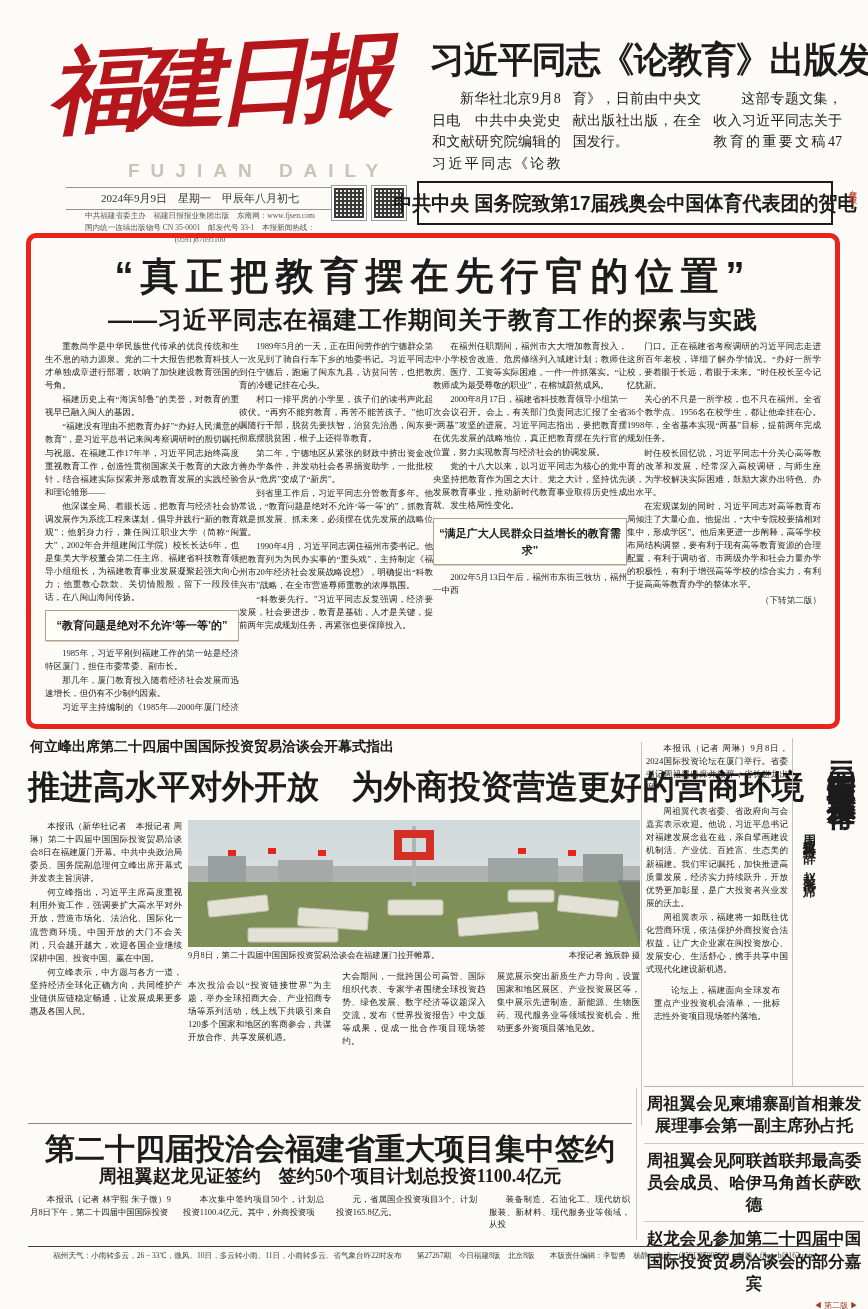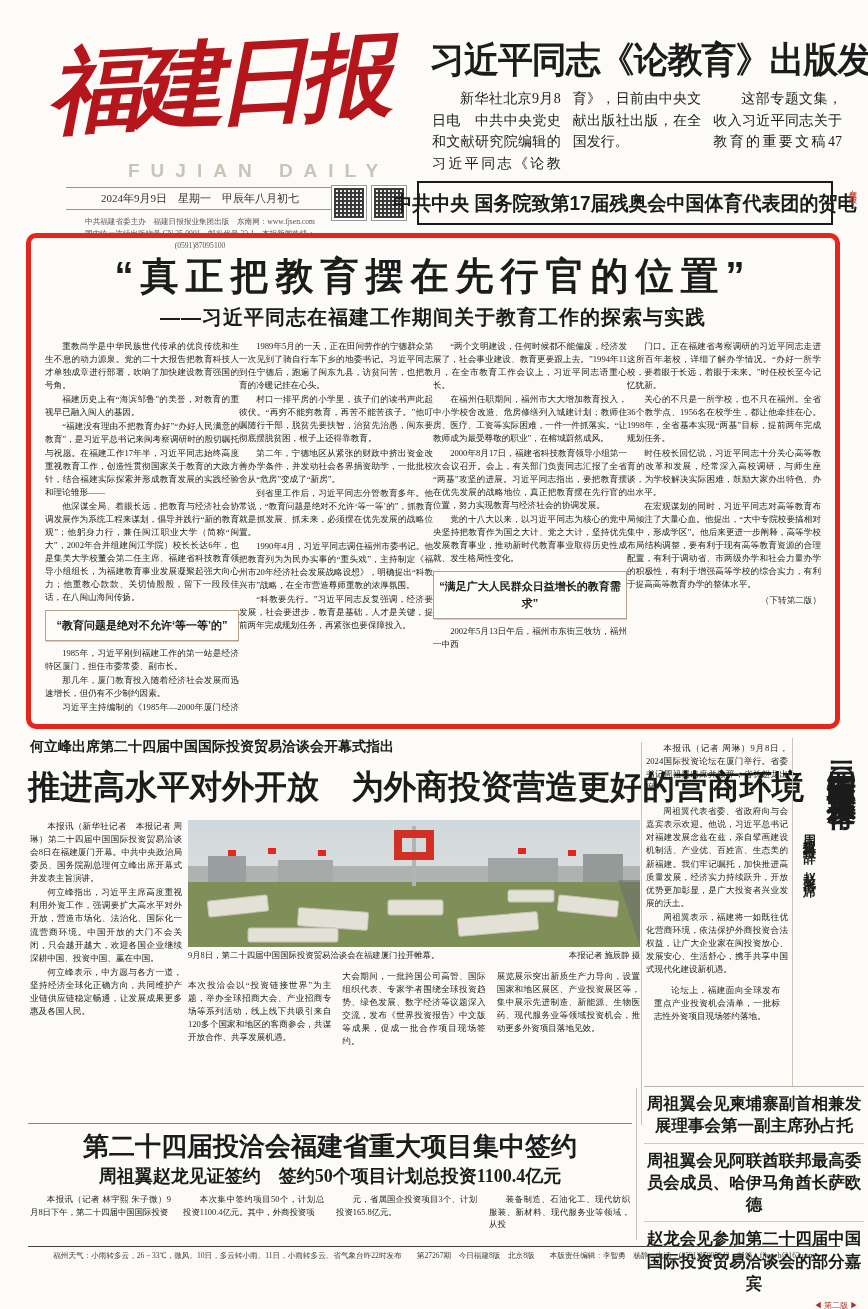--- a/index.html
+++ b/index.html
@@ -6,41 +6,41 @@
   #page{position:relative;width:868px;height:1309px;background:#fcfbf7;margin:0 auto;
         font-family:"Liberation Serif",serif;color:#1c1c1c;overflow:hidden;}
   .abs{position:absolute;}
   .sans{font-family:"Liberation Sans",sans-serif;}
   
   .mast-title{left:48px;top:38px;font-size:92px;font-weight:bold;font-style:italic;
       color:#b5161b;letter-spacing:-8px;line-height:1;transform:rotate(-3deg);white-space:nowrap;}
   .mast-en{left:128px;top:160px;font-size:19px;letter-spacing:11px;color:#c9c3b8;font-weight:bold;}
   .mast-date{left:66px;top:187px;width:268px;text-align:center;font-size:11px;
       border-top:1px solid #9a958c;border-bottom:1px solid #9a958c;padding:3px 0;color:#333;}
-  .mast-info{left:66px;top:210px;width:268px;font-size:7.6px;color:#555;line-height:1.6;text-align:center;margin-top:6px;}
+  .mast-info{left:66px;top:210px;width:268px;font-size:7.6px;color:#555;line-height:1.6;text-align:center;}
   .qr{width:30px;height:30px;background:
       repeating-linear-gradient(0deg,#3a3a3a 0 2px,rgba(255,255,255,0) 2px 4px),
       repeating-linear-gradient(90deg,#3a3a3a 0 2px,#efede8 2px 4px);
       border:2px solid #fff;outline:1px solid #999;}
   
   .ts-head{left:430px;top:36px;font-size:36px;font-weight:900;letter-spacing:-1px;
       transform:scaleX(.97);transform-origin:left;white-space:nowrap;}
   .ts-cols{left:432px;top:88px;width:410px;height:92px;column-count:3;column-gap:12px;
       font-size:14px;line-height:1.55;text-align:justify;overflow:hidden;}
   .ts-cols p,.body-col p{margin:0 0 1px;text-indent:2em;}
   
   .tg-box{left:417px;top:181px;width:412px;height:40px;border:2px solid #1b1b1b;
       display:flex;align-items:center;justify-content:center;}
   .tg-text{font-size:20px;font-weight:900;white-space:nowrap;transform:scaleX(.95);}
   .tg-note{left:846px;top:184px;writing-mode:vertical-rl;font-size:8px;color:#c0392b;letter-spacing:2px;}
   
   .red-box{left:26px;top:233px;width:804px;height:486px;border:5px solid #e8251c;border-radius:10px;}
   .ma-title{left:0;right:0;top:13px;text-align:center;font-size:38px;font-weight:900;
       letter-spacing:7px;white-space:nowrap;}
-  .ma-sub{left:0;right:0;top:66px;text-align:center;font-size:20px;font-weight:800;letter-spacing:1px;}
+  .ma-sub{left:0;right:0;top:66px;text-align:center;font-size:24px;font-weight:800;letter-spacing:1px;}
   .ma-body{left:14px;right:14px;top:102px;bottom:10px;display:flex;}
   .body-col{flex:1;font-size:8.6px;line-height:1.52;text-align:justify;overflow:hidden;}
   .quote-box{border:1px solid #b9a08c;box-shadow:1px 1px 0 #d9cfc2;background:#fffdf8;
       margin:6px 0;padding:6px 3px;text-align:center;font-family:"Liberation Sans",sans-serif;
       font-weight:800;font-size:11px;}
   .continued{text-align:right;font-family:Liberation Sans, sans-serif;font-size:8.6px;margin-top:3px;}
   
   .mid-kicker{left:30px;top:738px;font-size:14px;font-weight:800;white-space:nowrap;}
   .mid-head{left:28px;top:765px;font-size:33px;font-weight:900;transform:scaleX(.98);
       transform-origin:left;white-space:nowrap;}
@@ -53,21 +53,21 @@
   .small-col{font-size:8.6px;line-height:1.52;text-align:justify;overflow:hidden;}
   .vrule{width:1px;background:#c9c4ba;}
   
   .forum-vblock{left:796px;top:738px;width:68px;height:400px;}
   .forum-vhead{position:absolute;right:2px;top:2px;writing-mode:vertical-rl;font-size:29px;
       font-weight:900;letter-spacing:3px;}
   .forum-vsub{position:absolute;right:46px;top:86px;writing-mode:vertical-rl;font-size:13px;
       font-weight:700;letter-spacing:4px;}
   
   .hrule{height:1px;background:#8d897f;}
-  .sign-head{left:28px;top:1129px;width:604px;text-align:center;font-size:26px;font-weight:900;white-space:nowrap;}
+  .sign-head{left:28px;top:1129px;width:604px;text-align:center;font-size:30px;font-weight:900;white-space:nowrap;}
   .sign-sub{left:28px;top:1164px;width:604px;text-align:center;font-size:18px;font-weight:700;}
   .sign-cols{left:30px;top:1194px;width:600px;height:46px;column-count:4;column-gap:12px;
       font-size:8.4px;line-height:1.5;text-align:justify;overflow:hidden;}
   
   .meetings{left:644px;top:1086px;width:220px;border-top:1px solid #b9b4aa;}
   .meet-item{font-size:16.5px;font-weight:700;text-align:center;line-height:1.35;padding:6px 0 5px;}
   .meet-item + .meet-item{border-top:1px solid #cfc9bf;}
   .meet-note{text-align:right;font-size:8px;color:#a63324;padding-right:6px;}
   
   .footer-rule{left:28px;top:1246px;width:812px;height:1px;background:#44413b;}
@@ -118,21 +118,20 @@
       </div>
       <div class="body-col">
         <p>1989年5月的一天，正在田间劳作的宁德群众第一次见到了骑自行车下乡的地委书记。习近平同志到任宁德后，跑遍了闽东九县，访贫问苦，也把教育的冷暖记挂在心头。</p>
         <p>村口一排平房的小学里，孩子们的读书声此起彼伏。“再穷不能穷教育，再苦不能苦孩子。”他叮嘱随行干部，脱贫先要扶智，治贫先治愚，闽东要彻底摆脱贫困，根子上还得靠教育。</p>
         <p>第二年，宁德地区从紧张的财政中挤出资金改善办学条件，并发动社会各界捐资助学，一批批校舍从“危房”变成了“新房”。</p>
         <p>到省里工作后，习近平同志分管教育多年。他常说，“教育问题是绝对不允许‘等一等’的”，抓教育就是抓发展、抓未来，必须摆在优先发展的战略位置。</p>
         <p>1990年4月，习近平同志调任福州市委书记。他把教育列为为民办实事的“重头戏”，主持制定《福州市20年经济社会发展战略设想》，明确提出“科教兴市”战略，在全市营造尊师重教的浓厚氛围。</p>
         <p>“科教要先行。”习近平同志反复强调，经济要发展，社会要进步，教育是基础，人才是关键，提前两年完成规划任务，再紧张也要保障投入。</p>
       </div>
       <div class="body-col">
-        <p>“两个文明建设，任何时候都不能偏废，经济发展了，社会事业建设、教育更要跟上去。”1994年11月，在全市教育工作会议上，习近平同志语重心长。</p>
         <p>在福州任职期间，福州市大大增加教育投入，中小学校舍改造、危房修缮列入城建计划；教师住房、医疗、工资等实际困难，一件一件抓落实。“让教师成为最受尊敬的职业”，在榕城蔚然成风。</p>
         <p>2000年8月17日，福建省科技教育领导小组第一次会议召开。会上，有关部门负责同志汇报了全省“两基”攻坚的进展。习近平同志指出，要把教育摆在优先发展的战略地位，真正把教育摆在先行官的位置，努力实现教育与经济社会的协调发展。</p>
         <p>党的十八大以来，以习近平同志为核心的党中央坚持把教育作为国之大计、党之大计，坚持优先发展教育事业，推动新时代教育事业取得历史性成就、发生格局性变化。</p>
         <div class="quote-box">“满足广大人民群众日益增长的教育需求”</div>
         <p>2002年5月13日午后，福州市东街三牧坊，福州一中西</p>
       </div>
       <div class="body-col">
         <p>门口。正在福建省考察调研的习近平同志走进这所百年老校，详细了解办学情况。“办好一所学校，要着眼于长远，着眼于未来。”时任校长至今记忆犹新。</p>
         <p>关心的不只是一所学校，也不只在福州。全省36个教学点、1956名在校学生，都让他牵挂在心。1998年，全省基本实现“两基”目标，提前两年完成规划任务。</p>
         <p>时任校长回忆说，习近平同志十分关心高等教育的改革和发展，经常深入高校调研，与师生座谈，为学校解决实际困难，鼓励大家办出特色、办出水平。</p>

